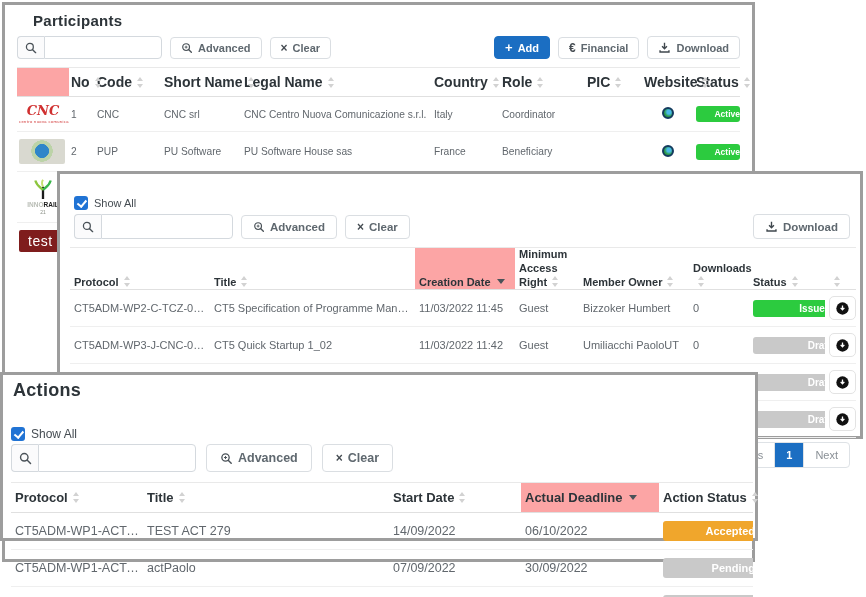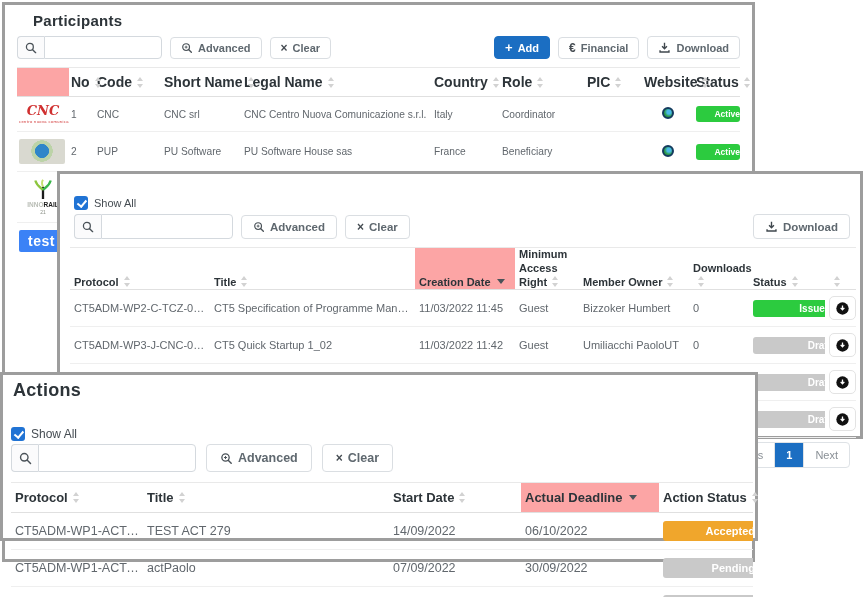--- a/index.html
+++ b/index.html
@@ -86,21 +86,21 @@
   .logo-cnc{text-align:center}
   .cnc-text{color:#d03030;font-family:"DejaVu Serif",serif;font-style:italic;font-weight:700;font-size:13px;line-height:1}
   .cnc-sub{color:#d03030;font-size:4px;letter-spacing:.4px;margin-top:2px}
   .logo-pup{width:46px;height:25px;border-radius:2px;
     background:radial-gradient(circle at 50% 48%,#2f86c9 0 26%,#bcd3a8 27% 40%,#d9d9d0 41% 100%)}
   .logo-inno{text-align:center;line-height:1}
   .inno-text{font-size:6.5px;margin-top:1px}
   .inno-light{color:#b9bdb5;font-weight:700}
   .inno-dark{color:#1c1c1c;font-weight:800}
   .inno-sub{font-size:5px;color:#8a8f86;margin-top:1px}
-  .logo-test{display:inline-block;background:#3b82f6;color:#fff;font-weight:700;font-size:14px;
+  .logo-test{display:inline-block;background:#7f1d1d;color:#fff;font-weight:400;font-size:14px;
     padding:3px 9px;border-radius:2px;letter-spacing:.5px}
 
   .dl-btn{display:inline-flex;align-items:center;justify-content:center;width:27px;height:24px;
     border:1px solid #e3e3e3;border-radius:5px;background:#fff;cursor:pointer}
 
   .pager-wrap{display:flex;justify-content:flex-end;margin:4px 10px 0 0}
   .pager{display:inline-flex;border:1px solid #dee2e6;border-radius:4px;overflow:hidden;font-size:11px}
   .pg{padding:6px 11px;color:#8a9096;border-left:1px solid #dee2e6;cursor:pointer}
   .pg:first-child{border-left:none}
   .pg.active{background:#1b6ec2;color:#fff;font-weight:700}

